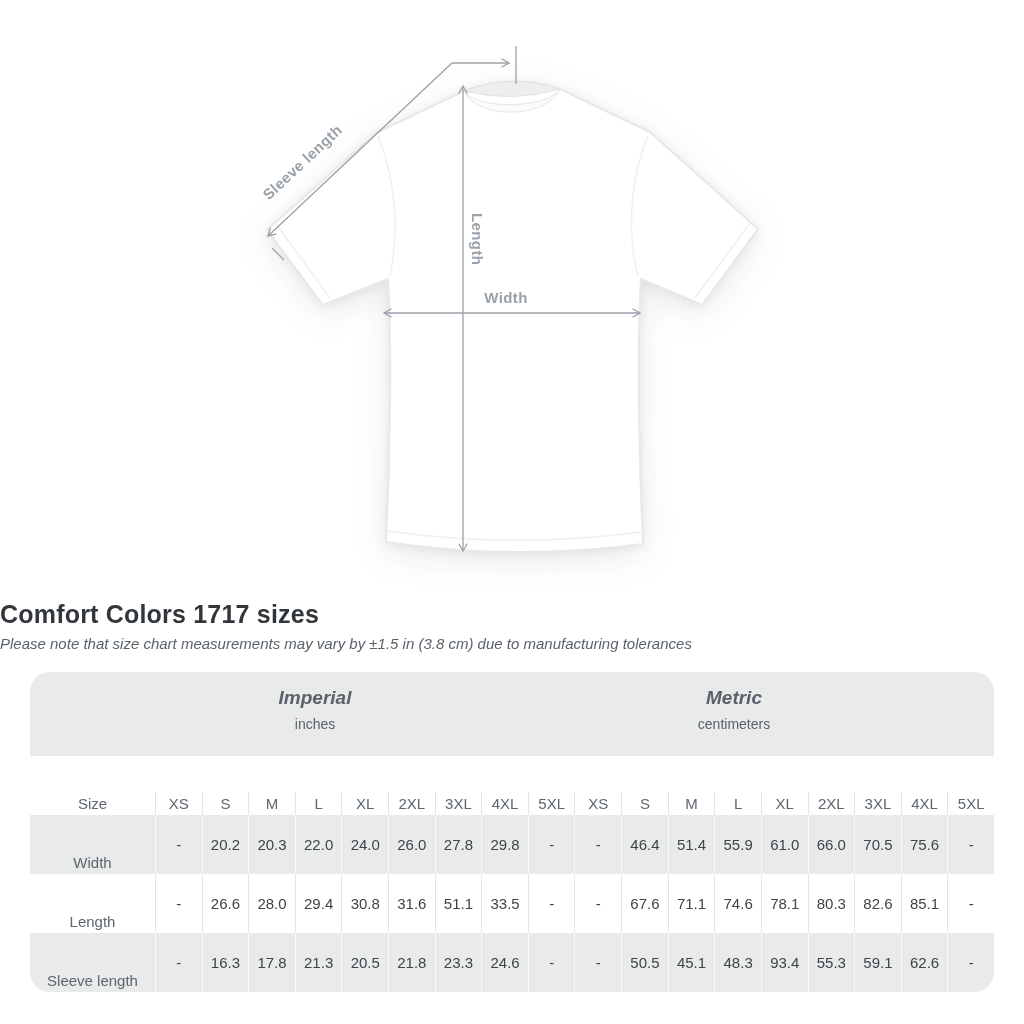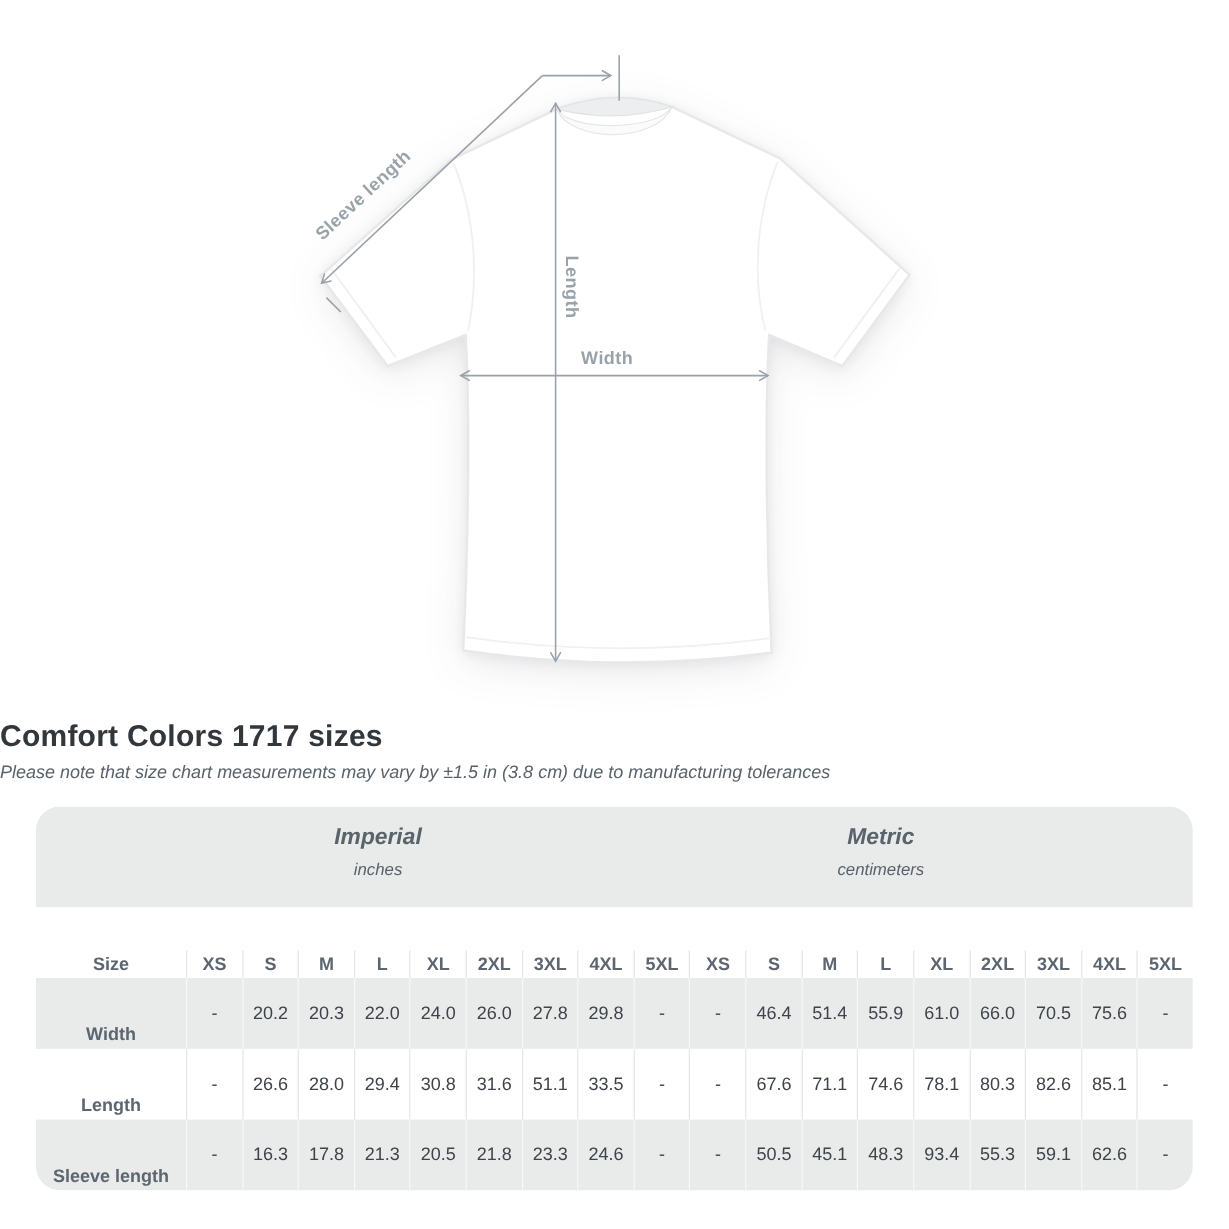--- a/index.html
+++ b/index.html
@@ -21,30 +21,30 @@
          font-size:25px;font-weight:bold;color:#32373c;letter-spacing:.2px;}
   .subtitle{position:absolute;top:635px;left:0;width:100%;text-align:left;
             font-size:15px;font-style:italic;color:#5a626a;}
 
   
   .size-table{position:absolute;left:30px;top:672px;width:964px;height:320px;
               border-radius:20px;overflow:hidden;background:#ffffff;}
   .unit-band{height:84px;background:#e9eaea;position:relative;}
   .unit-group{position:absolute;top:15px;transform:translateX(-50%);text-align:center;color:#5a626a;}
   .unit-name{font-size:19px;font-weight:bold;font-style:italic;}
-  .unit-sub{font-size:14px;font-style:italic;margin-top:7px;}
+  .unit-sub{font-size:14px;margin-top:7px;}
   .unit-imperial{left:285px;}
   .unit-metric{left:704px;}
   .trow{display:grid;grid-template-columns:125px repeat(18,1fr);height:59px;}
   .trow.gray{background:#e9eaea;}
   .cell{display:flex;align-items:center;justify-content:center;
         font-size:15px;color:#3e444a;overflow:hidden;}
   .trow .cell + .cell{border-left:1px solid #e4e5e6;}
   .trow.gray .cell + .cell{border-left-color:#f7f8f8;}
-  .cell.hdr,.cell.rowlabel{font-weight:bold;color:#5d6670;margin-top:36px;}
+  .cell.hdr,.cell.rowlabel{font-weight:normal;color:#5d6670;margin-top:36px;}
 </style>
 </head>
 <body>
 
 <div class="canvas">
 
   <svg class="diagram-svg" width="1024" height="600" viewBox="0 0 1024 600">
     <defs>
       <marker id="arw" markerUnits="userSpaceOnUse" markerWidth="12" markerHeight="12" refX="8" refY="5" orient="auto-start-reverse">
         <path d="M1,1 L8,5 L1,9" fill="none" stroke="#9aa1a8" stroke-width="1.3" stroke-linecap="round"></path>

